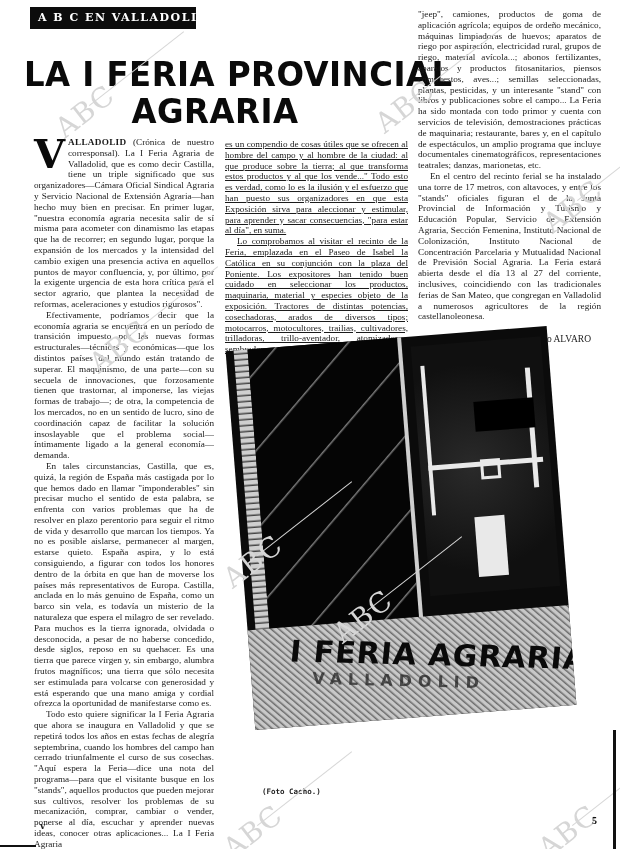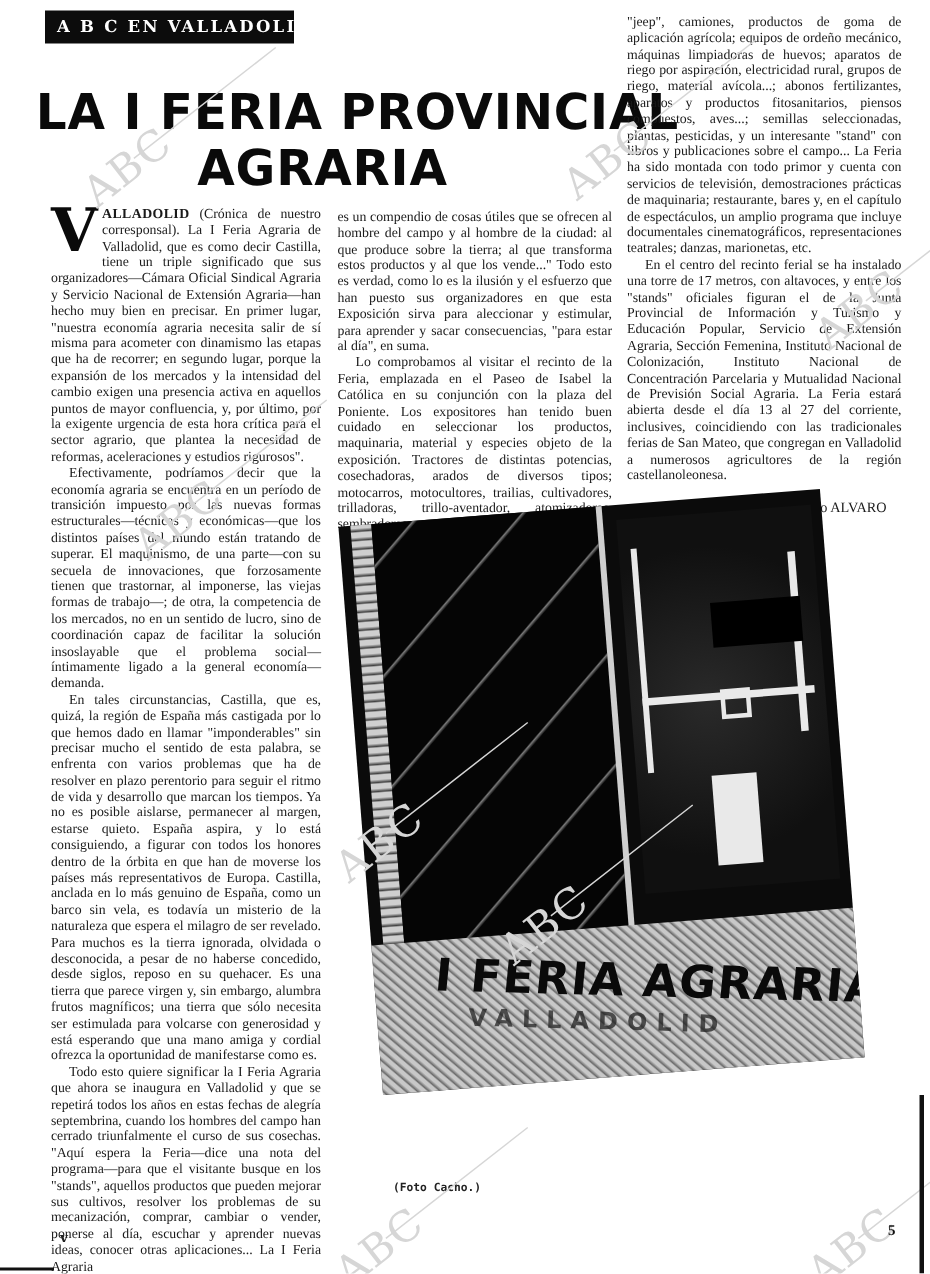--- a/index.html
+++ b/index.html
@@ -23,21 +23,21 @@
     }
     .headline span { display: block; white-space: nowrap; }
 
     .col {
       position: absolute; font-family: "Liberation Serif", serif; font-size: 9.2px;
       line-height: 10.8px; text-align: justify; hyphens: auto; color: #1a1a1a;
     }
     .col p { margin: 0; text-indent: 12px; }
     .col p.first { text-indent: 0; }
     .col-left { left: 34px; top: 137px; width: 180px; }
-    .col-mid { left: 225px; top: 139px; width: 183px; }
+    .col-mid { left: 225px; top: 139px; width: 183px; text-decoration: underline; }
     .col-right { left: 418px; top: 9px; width: 183px; }
 
     .dropcap {
       float: left; font-family: "DejaVu Serif", serif; font-weight: bold;
       font-size: 40px; line-height: 34px; margin: 0 3px 0 0; color: #0a0a0a;
     }
     .lead-word { font-weight: bold; letter-spacing: 0.3px; }
 
     .byline {
       margin-top: 12px; text-align: right; padding-right: 10px;

